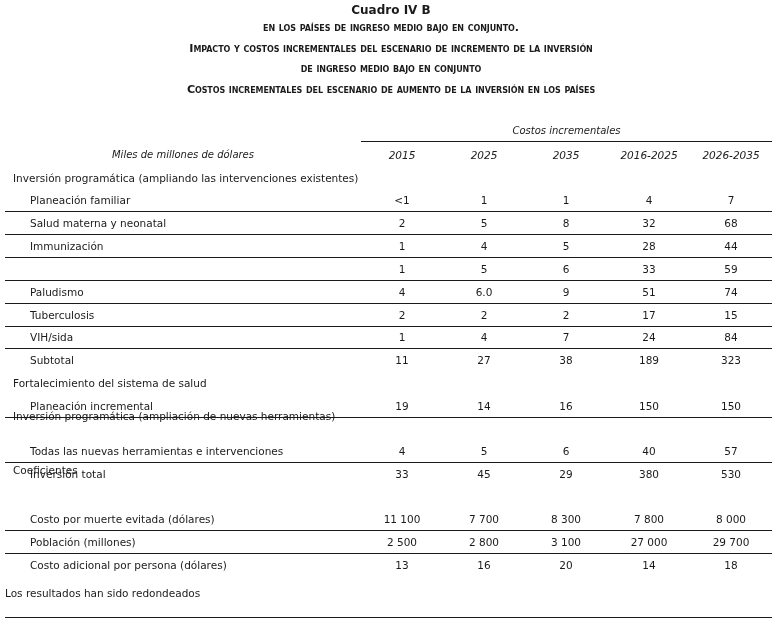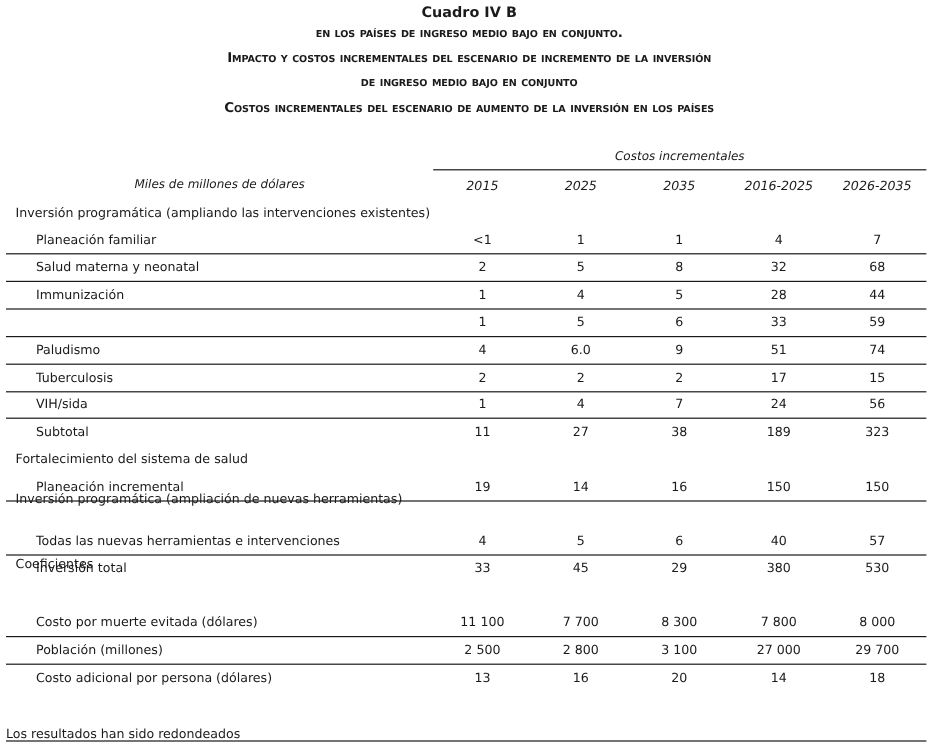--- a/index.html
+++ b/index.html
@@ -19,21 +19,21 @@
   }
   .hdr-line { position: absolute; left: 361px; width: 411px; top: 141px; height: 1px; background: #1a1a1a; }
   .unit-label { position: absolute; left: 5px; width: 356px; top: 149px; text-align: center; font-style: italic; font-size: 10px; }
   .col-head { position: absolute; top: 149px; width: 82px; text-align: center; font-style: italic; font-size: 10.5px; }
   .row { position: absolute; left: 5px; width: 767px; height: 22px; }
   .row .lbl { position: absolute; top: 4px; font-size: 10.5px; white-space: nowrap; }
   .row .lbl.l0 { left: 8px; }
   .row .lbl.l1 { left: 25px; }
   .row .v { position: absolute; top: 4px; width: 82px; text-align: center; font-size: 10.5px; }
   .rule { position: absolute; left: 5px; width: 767px; height: 1px; background: #1a1a1a; }
-  .note { position: absolute; left: 5px; top: 606px; font-size: 10.5px; text-align: center; }
+  .note { position: absolute; left: 5px; top: 587px; font-size: 10.5px; text-align: center; }
 </style>
 </head>
 <body>
 
 <div class="title-block">
   <div class="cuadro">Cuadro IV B</div>
   <div class="title-line">en los países de ingreso medio bajo en conjunto.</div>
   <div class="title-line">Impacto y costos incrementales del escenario de incremento de la inversión</div>
   <div class="title-line">de ingreso medio bajo en conjunto</div>
   <div class="title-line">Costos incrementales del escenario de aumento de la inversión en los países</div>
@@ -105,21 +105,21 @@
       <span class="v" style="left: 603px;">17</span>
       <span class="v" style="left: 685px;">15</span>
     </div>
     <div class="rule" style="top: 326px;"></div>
     <div class="row" style="top: 327px;">
       <span class="lbl l1">VIH/sida</span>
       <span class="v" style="left: 356px;">1</span>
       <span class="v" style="left: 438px;">4</span>
       <span class="v" style="left: 520px;">7</span>
       <span class="v" style="left: 603px;">24</span>
-      <span class="v" style="left: 685px;">56</span>
+      <span class="v" style="left: 685px;">84</span>
     </div>
     <div class="rule" style="top: 348px;"></div>
     <div class="row" style="top: 350px;">
       <span class="lbl l1">Subtotal</span>
       <span class="v" style="left: 356px;">11</span>
       <span class="v" style="left: 438px;">27</span>
       <span class="v" style="left: 520px;">38</span>
       <span class="v" style="left: 603px;">189</span>
       <span class="v" style="left: 685px;">323</span>
     </div>

